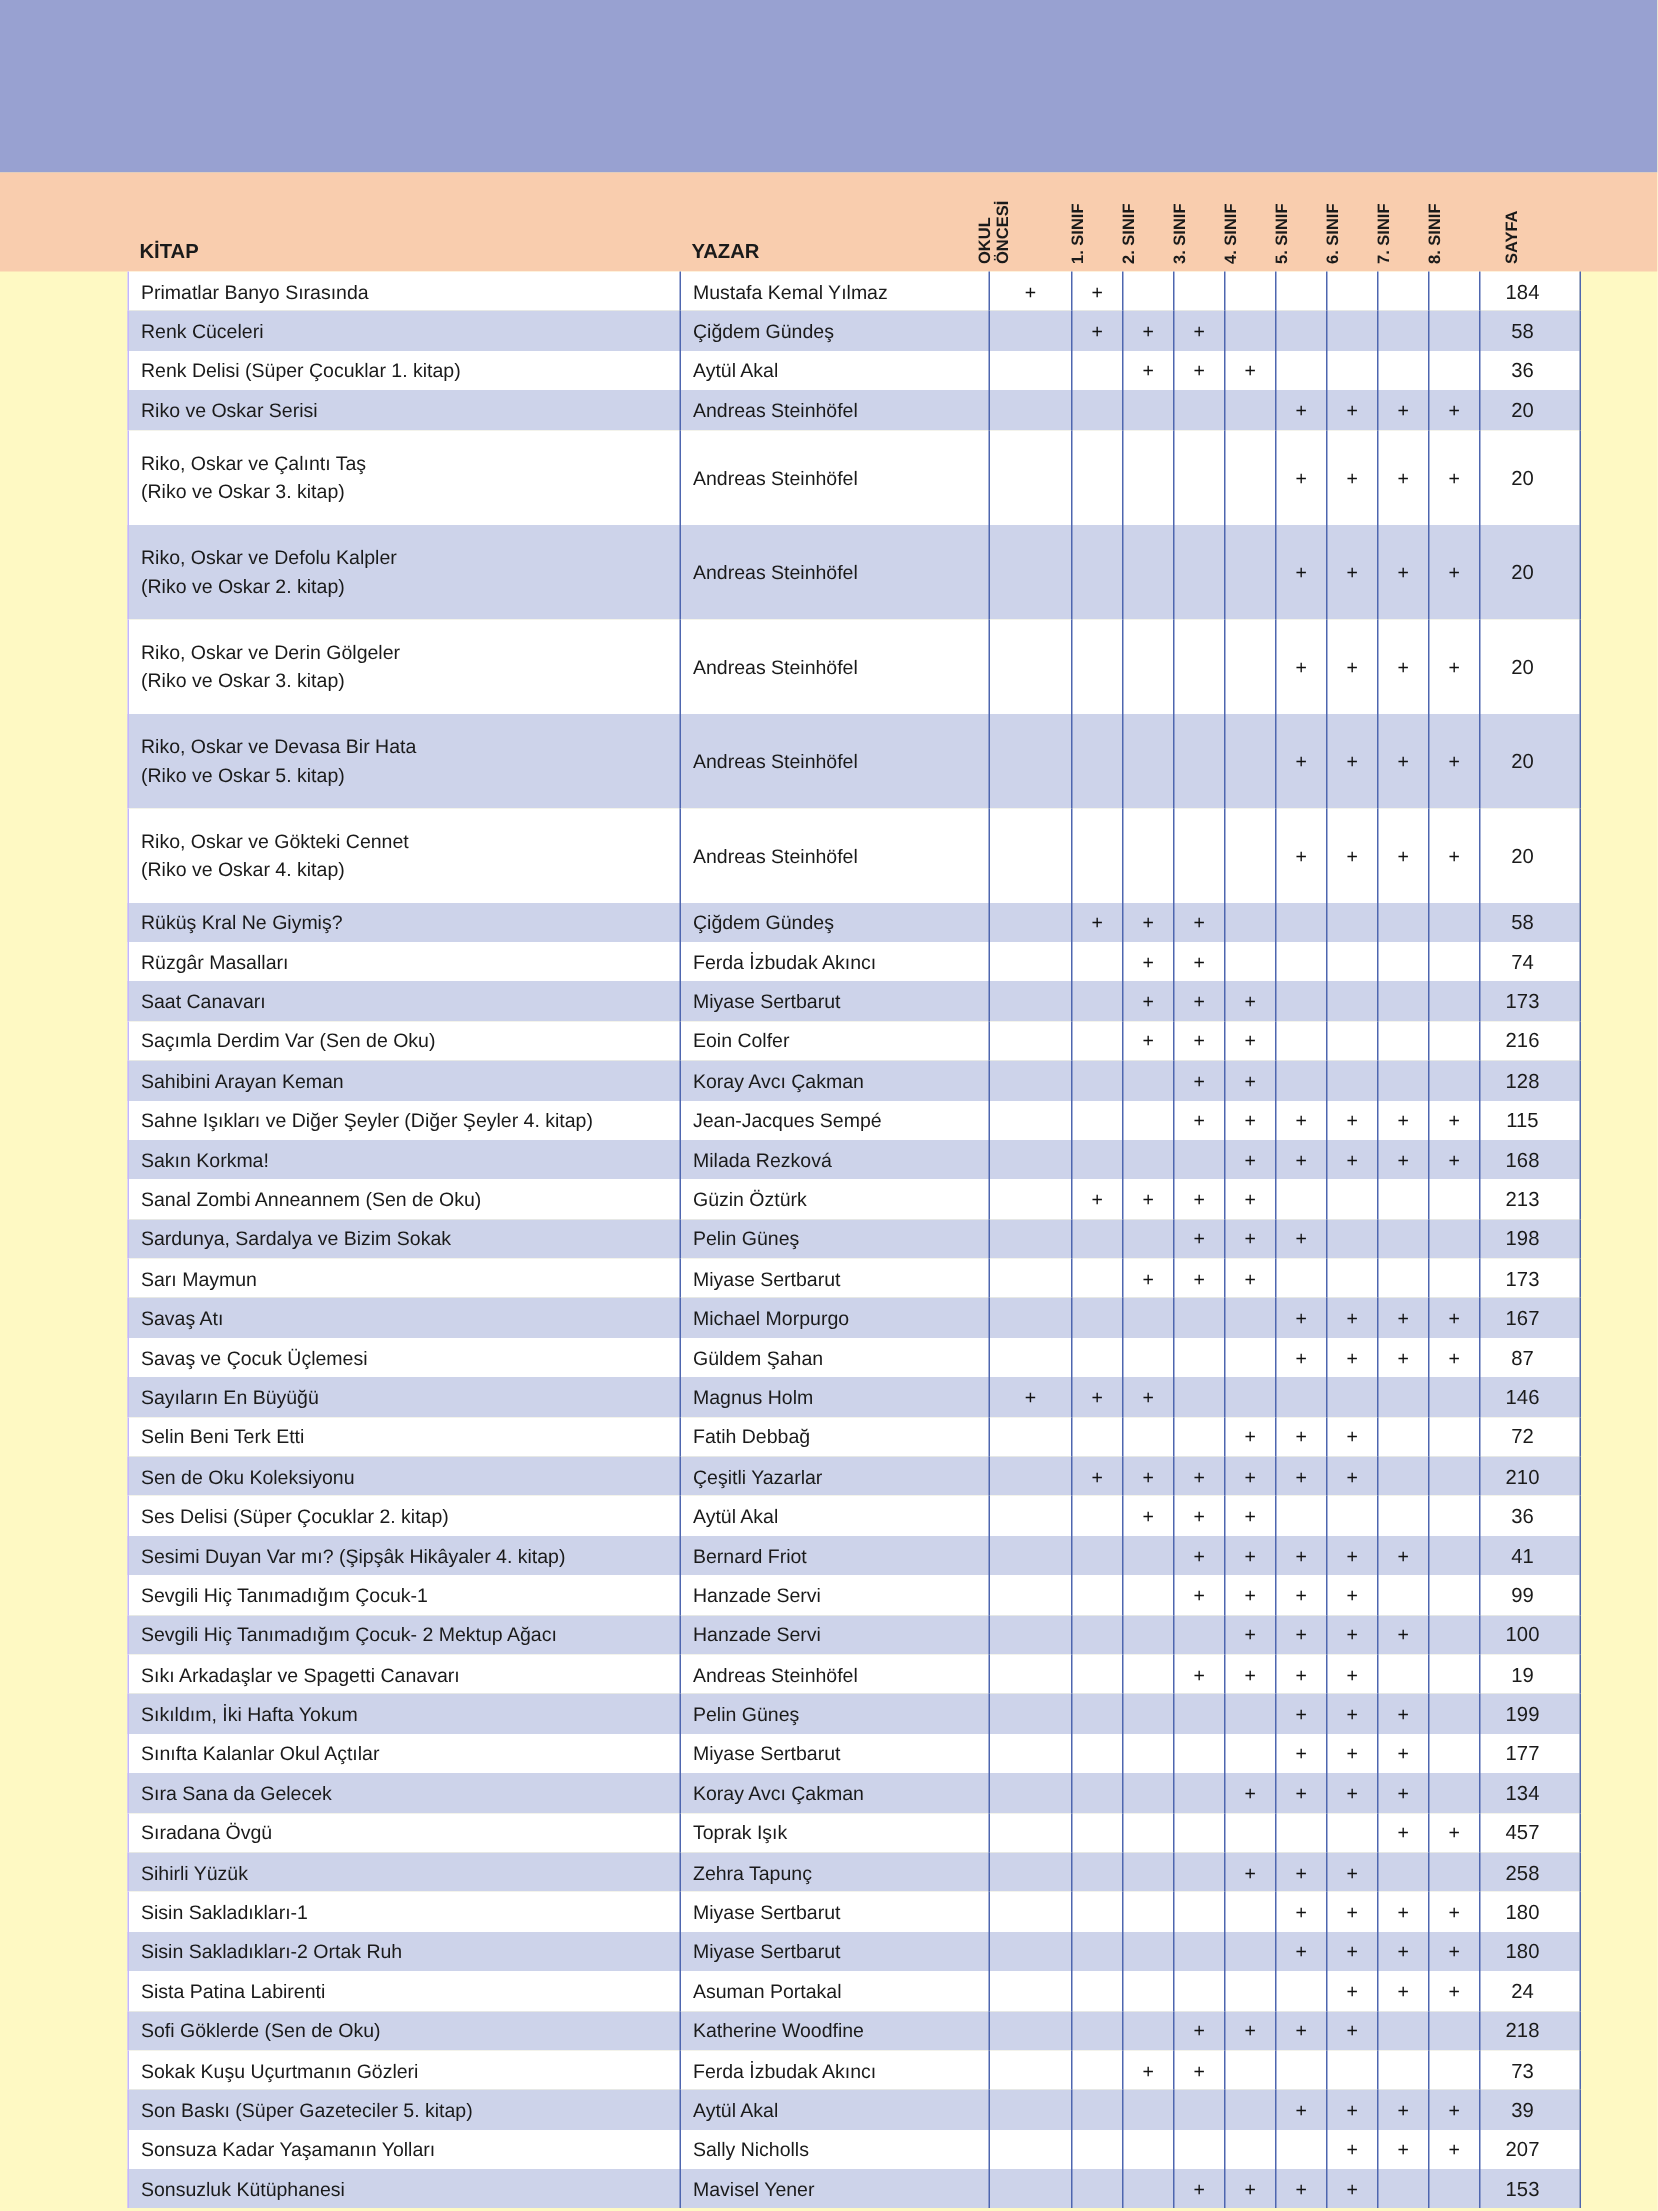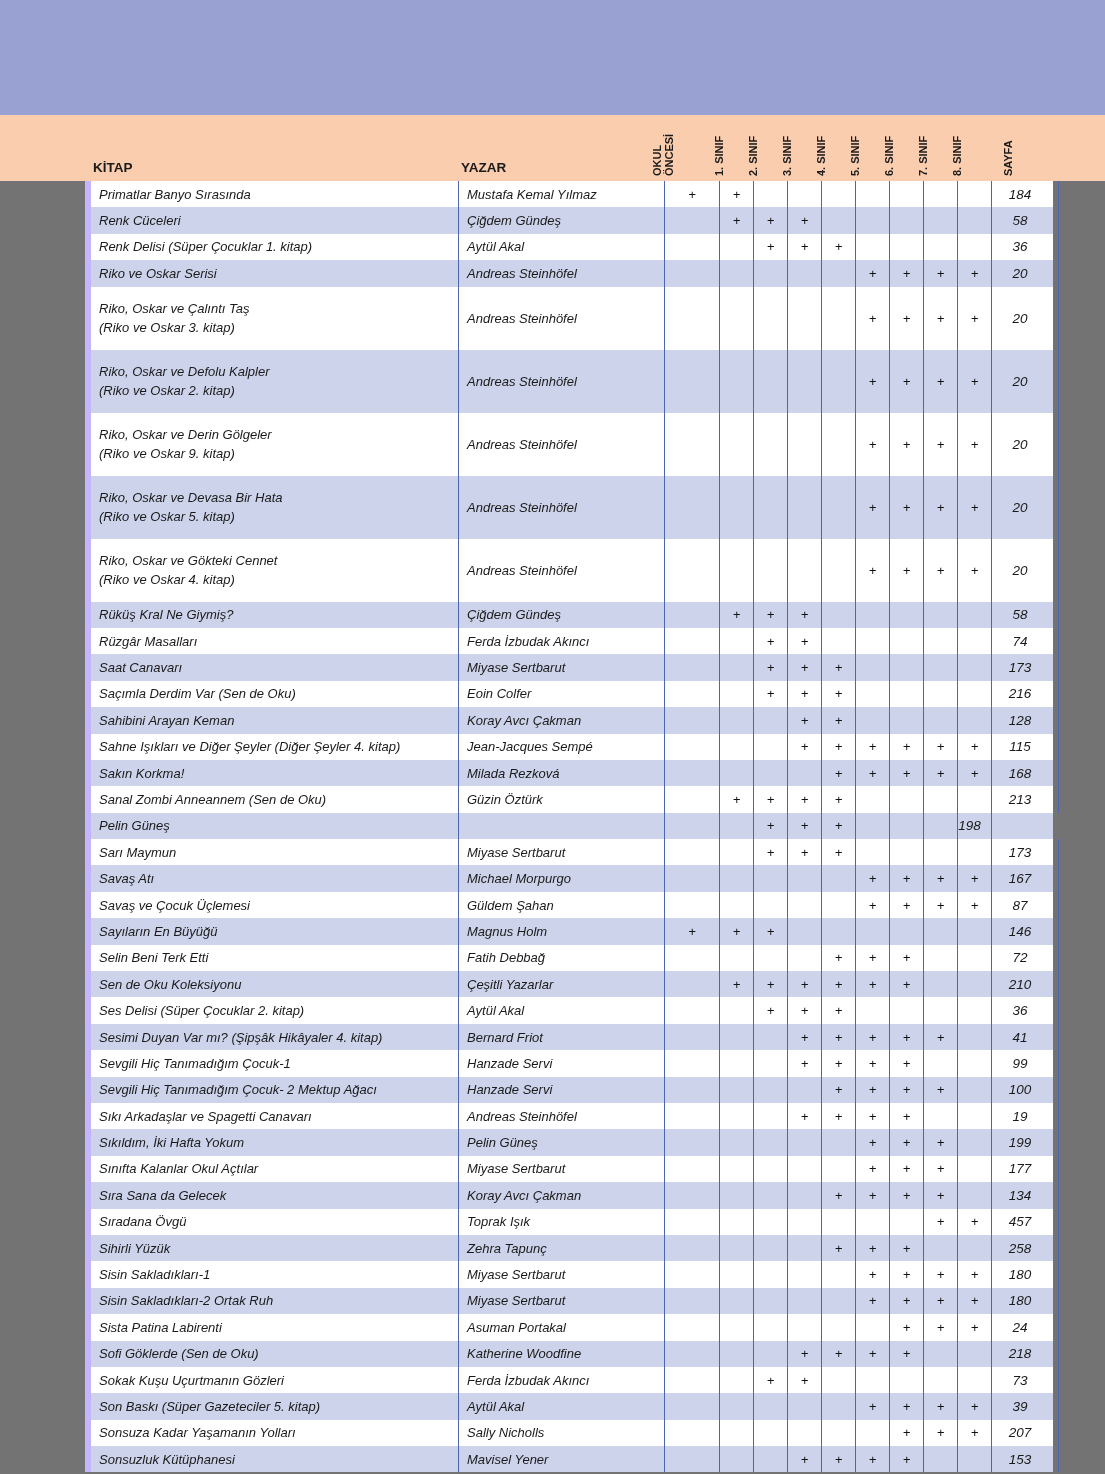--- a/index.html
+++ b/index.html
@@ -1,34 +1,34 @@
 <!DOCTYPE html>
 <html><head>
 <meta charset="utf-8">
 <style>
   html,body{margin:0;padding:0;}
   body{font-family:"Liberation Sans", sans-serif; background:#ffffff;}
-  .page{position:relative; width:1105px; height:1474px; background:#737373; overflow:hidden;}
+  .page{position:relative; width:1105px; height:1474px; background:#fef9c3; overflow:hidden;}
 
   .band-purple{position:absolute; left:0; top:0; width:1105px; height:115px; background:#98A1D1;}
   .band-peach{position:absolute; left:0; top:115px; width:1105px; height:66px; background:#F9CDAE;}
 
   
   .hdr-grid{position:absolute; left:85px; top:115px; width:968px; height:66px;
     display:grid; grid-template-columns:368px 206px 55px repeat(8,34px) 67px;}
   .hcell{position:relative;}
   .hlabel{position:absolute; left:8px; bottom:6px; font-size:13.5px; font-weight:bold; color:#1a1a1a; white-space:nowrap;}
   .vlabel{position:absolute; left:50%; bottom:5px; transform-origin:0 100%; transform:rotate(-90deg);
     font-size:11px; font-weight:bold; color:#1a1a1a; white-space:pre; line-height:12px; margin-left:-6px; text-align:left;}
   .vlabel.two{margin-left:-12px;}
 
   
   .tbl{position:absolute; left:85px; top:181px; width:968px;}
   .row{display:grid; grid-template-columns:368px 206px 55px repeat(8,34px) 67px;
-    height:26.4px; border-left:6px solid #c4b5fd; box-sizing:border-box; background:#ffffff;font-style:italic;}
+    height:26.4px; border-left:1px solid #c4b5fd; box-sizing:border-box; background:#ffffff;}
   .row.alt{background:#CDD3EA;}
   .row.tall{height:63px;}
   .row > div{border-right:1px solid #4E66AF; box-sizing:border-box; display:flex; align-items:center; overflow:hidden;}
   .cell-kitap{padding-left:8px;}
   .cell-yazar{padding-left:8px;}
   .cell-mark{justify-content:center;}
   .cell-sayfa{justify-content:center; padding-right:10px;}
   .book-title, .author-name{font-size:13px; color:#1a1a1a; line-height:19px; white-space:pre-line;}
   .mark-plus{font-size:13px; color:#111111;}
   .page-num{font-size:13.5px; color:#1a1a1a;}
@@ -241,21 +241,21 @@
         <div class="cell-mark">
           <span class="mark-plus">+</span>
         </div>
         <div class="cell-sayfa">
           <span class="page-num">20</span>
         </div>
       </div>
       <div class="row tall">
         <div class="cell-kitap">
           <span class="book-title">Riko, Oskar ve Derin Gölgeler
-(Riko ve Oskar 9. kitap)</span>
+(Riko ve Oskar 3. kitap)</span>
         </div>
         <div class="cell-yazar">
           <span class="author-name">Andreas Steinhöfel</span>
         </div>
         <div class="cell-mark"></div>
         <div class="cell-mark"></div>
         <div class="cell-mark"></div>
         <div class="cell-mark"></div>
         <div class="cell-mark"></div>
         <div class="cell-mark">
@@ -542,20 +542,23 @@
         </div>
         <div class="cell-mark"></div>
         <div class="cell-mark"></div>
         <div class="cell-mark"></div>
         <div class="cell-mark"></div>
         <div class="cell-sayfa">
           <span class="page-num">213</span>
         </div>
       </div>
       <div class="row alt">
+        <div class="cell-kitap">
+          <span class="book-title">Sardunya, Sardalya ve Bizim Sokak</span>
+        </div>
         <div class="cell-yazar">
           <span class="author-name">Pelin Güneş</span>
         </div>
         <div class="cell-mark"></div>
         <div class="cell-mark"></div>
         <div class="cell-mark"></div>
         <div class="cell-mark">
           <span class="mark-plus">+</span>
         </div>
         <div class="cell-mark">

